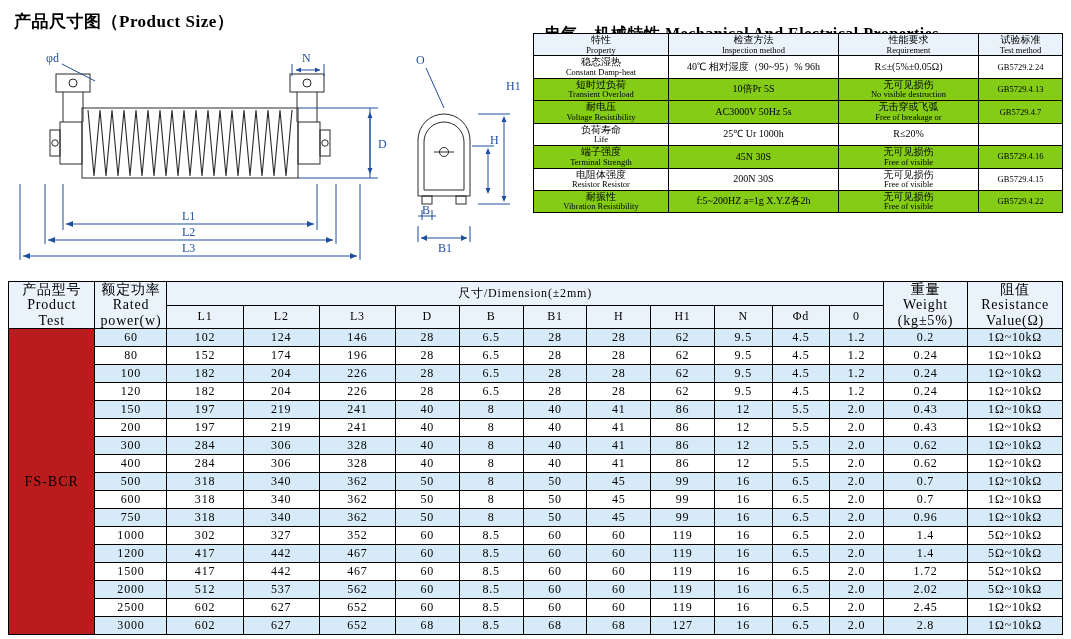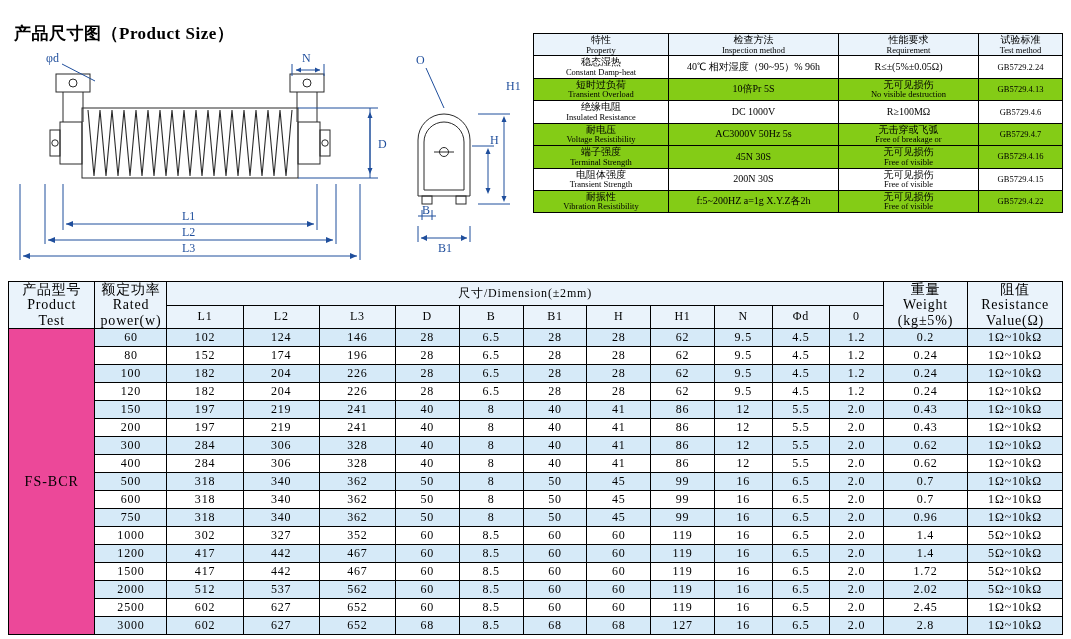--- a/index.html
+++ b/index.html
@@ -12,21 +12,20 @@
     overflow:hidden;
   }
   .panel{position:absolute;}
 
   
   .h-title{
     font-weight:bold;
     font-size:17px;
     letter-spacing:0.5px;
     white-space:nowrap;
-    margin-top:12px;
   }
   #left-title{left:14px;top:10px;}
   #right-title{left:545px;top:24px;font-size:16px;}
 
   
   #drawing{left:0;top:34px;width:520px;height:230px;}
   #drawing svg{display:block;}
 
   #sideview{left:400px;top:34px;width:130px;height:230px;}
 
@@ -67,21 +66,21 @@
     font-weight:normal;
     padding:0;
     height:17px;
     letter-spacing:0.8px;
   }
   #dim-table thead td{background:#eaf3fb;font-size:12px;line-height:1.1;}
   #dim-table tbody tr.alt td{background:#d6eaf8;}
   .hdr-cn{display:block;font-size:14px;}
   .hdr-en{display:block;font-size:14px;}
   #dim-table td.type-cell{font-size:14px;letter-spacing:1px;background:#fff;}
-  #dim-table tbody tr.alt td.type-cell{background:#ec4899;}
+  #dim-table tbody tr.alt td.type-cell{background:#b91c1c;}
 </style>
 </head>
 <body>
 
 <div class="panel h-title" id="left-title">产品尺寸图（Product Size）</div>
 
 <div class="panel h-title" id="right-title">电气、机械特性 Mechanical And Electrical Properties</div>
 
 <div class="panel" id="drawing">
 <svg width="520" height="235" viewBox="0 0 520 235" xmlns="http://www.w3.org/2000/svg">
@@ -251,71 +250,71 @@
           <span class="cn">10倍Pr 5S</span>
         </td>
       <td>
         <span class="cn">无可见损伤</span>
         <span class="en">No visible destruction</span>
       </td>
       <td>
           <span class="en">GB5729.4.13</span>
         </td>
     </tr>
-    <tr>
-      <td>
-        <span class="cn">绝缘电阻</span>
-        <span class="en">Insulated Resistance</span>
-      </td>
-      <td>
-          <span class="cn">DC 1000V</span>
-        </td>
-      <td>
-          <span class="cn">R≥100MΩ</span>
-        </td>
-      <td>
-          <span class="en">GB5729.4.6</span>
-        </td>
-    </tr>
     <tr class="alt">
       <td>
         <span class="cn">耐电压</span>
         <span class="en">Voltage Resistibility</span>
       </td>
       <td>
           <span class="cn">AC3000V 50Hz 5s</span>
         </td>
       <td>
         <span class="cn">无击穿或飞弧</span>
         <span class="en">Free of breakage or</span>
       </td>
       <td>
           <span class="en">GB5729.4.7</span>
         </td>
     </tr>
+    <tr>
+      <td>
+        <span class="cn">负荷寿命</span>
+        <span class="en">Life</span>
+      </td>
+      <td>
+          <span class="cn">25℃ Ur  1000h</span>
+        </td>
+      <td>
+          <span class="cn">R≤20%</span>
+        </td>
+      <td>
+          <span class="en"></span>
+        </td>
+    </tr>
     <tr class="alt">
       <td>
         <span class="cn">端子强度</span>
         <span class="en">Terminal Strength</span>
       </td>
       <td>
           <span class="cn">45N 30S</span>
         </td>
       <td>
         <span class="cn">无可见损伤</span>
         <span class="en">Free of visible</span>
       </td>
       <td>
           <span class="en">GB5729.4.16</span>
         </td>
     </tr>
     <tr>
       <td>
         <span class="cn">电阻体强度</span>
-        <span class="en">Transient Strength</span>
+        <span class="en">Resistor Resistor</span>
       </td>
       <td>
           <span class="cn">200N 30S</span>
         </td>
       <td>
         <span class="cn">无可见损伤</span>
         <span class="en">Free of visible</span>
       </td>
       <td>
           <span class="en">GB5729.4.15</span>

